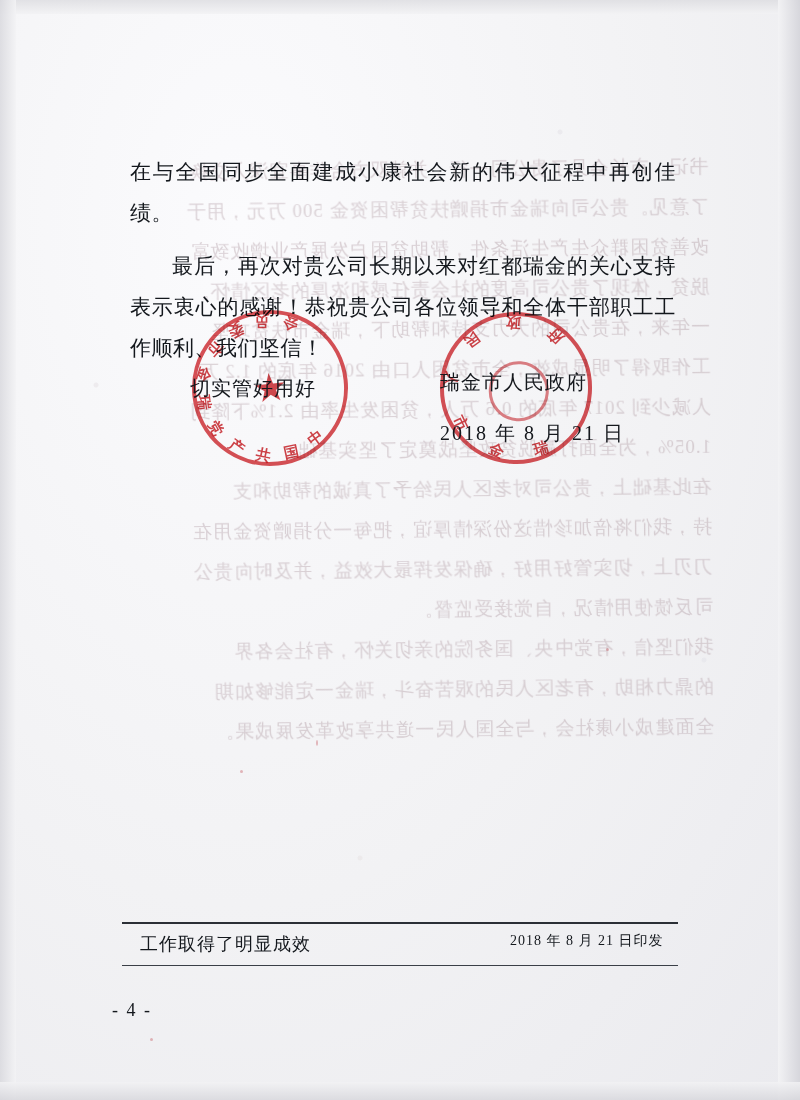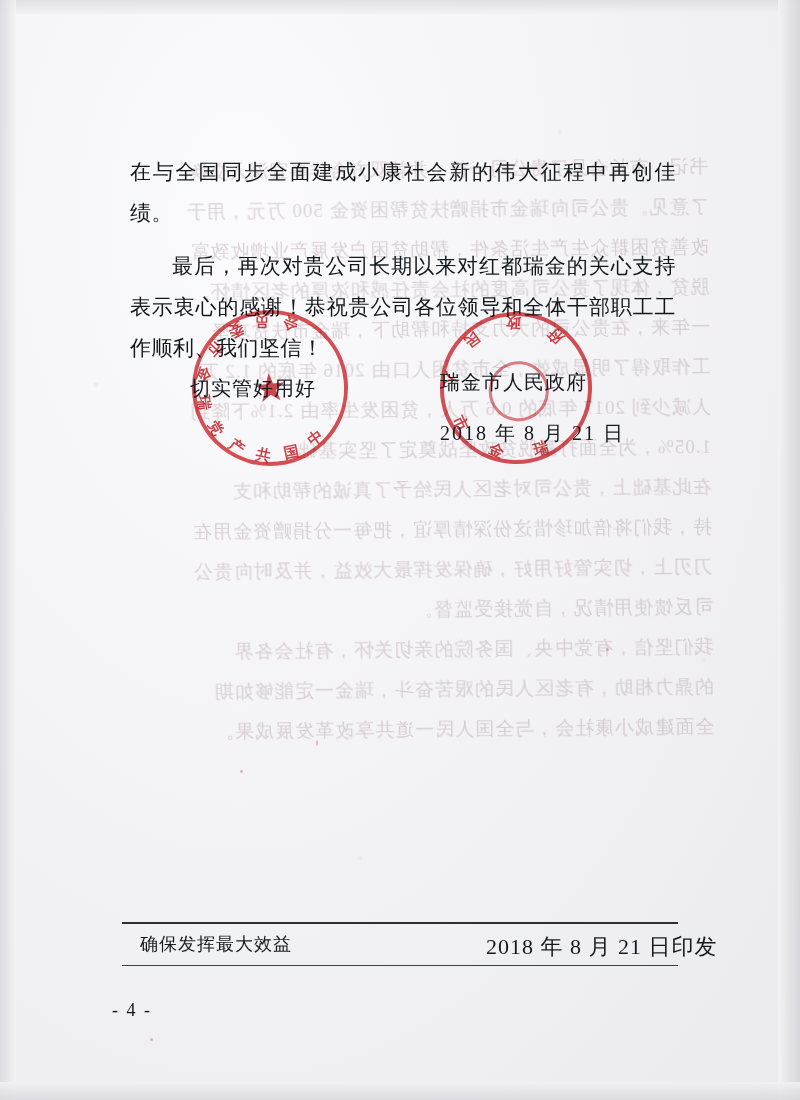--- a/index.html
+++ b/index.html
@@ -102,22 +102,22 @@
     position:absolute;left:122px;width:556px;height:2px;
     background:#2b2f36;
   }
   .rule.top{top:922px;}
   .rule.bottom{top:965px;height:1px;background:#3a3f47;}
   .footer-left{
     position:absolute;left:140px;top:932px;
     font-size:18px;color:#14181d;letter-spacing:1px;
   }
   .footer-right{
-    position:absolute;left:486px;top:932px;
-    font-size:22px;color:#14181d;letter-spacing:1px;
+    position:absolute;left:510px;top:932px;
+    font-size:14px;color:#14181d;letter-spacing:1px;
   }
   .page-number{
     position:absolute;left:112px;top:1000px;
     font-size:18px;color:#14181d;letter-spacing:2px;
   }
   .ink-speck{position:absolute;border-radius:50%;background:rgba(190,60,70,.35);}
 </style>
 </head>
 <body>
 
@@ -187,21 +187,21 @@
     <div class="sign-left">切实管好用好</div>
 
     <div class="sign-right">
       <div>瑞金市人民政府</div>
       <div class="date">2018 年 8 月 21 日</div>
     </div>
 
     <div class="rule top"></div>
     <div class="rule bottom"></div>
 
-    <div class="footer-left">确保发挥最大效益</div>
+    <div class="footer-left">工作取得了明显成效</div>
     <div class="footer-right">2018 年 8 月 21 日印发</div>
     <div class="page-number">- 4 -</div>
 
     <div class="ink-speck" style="left:240px;top:770px;width:3px;height:3px;"></div>
     <div class="ink-speck" style="left:316px;top:740px;width:2px;height:6px;"></div>
     <div class="ink-speck" style="left:606px;top:648px;width:3px;height:3px;"></div>
     <div class="ink-speck" style="left:150px;top:1038px;width:3px;height:3px;"></div>
   </div>
 </div>
 

